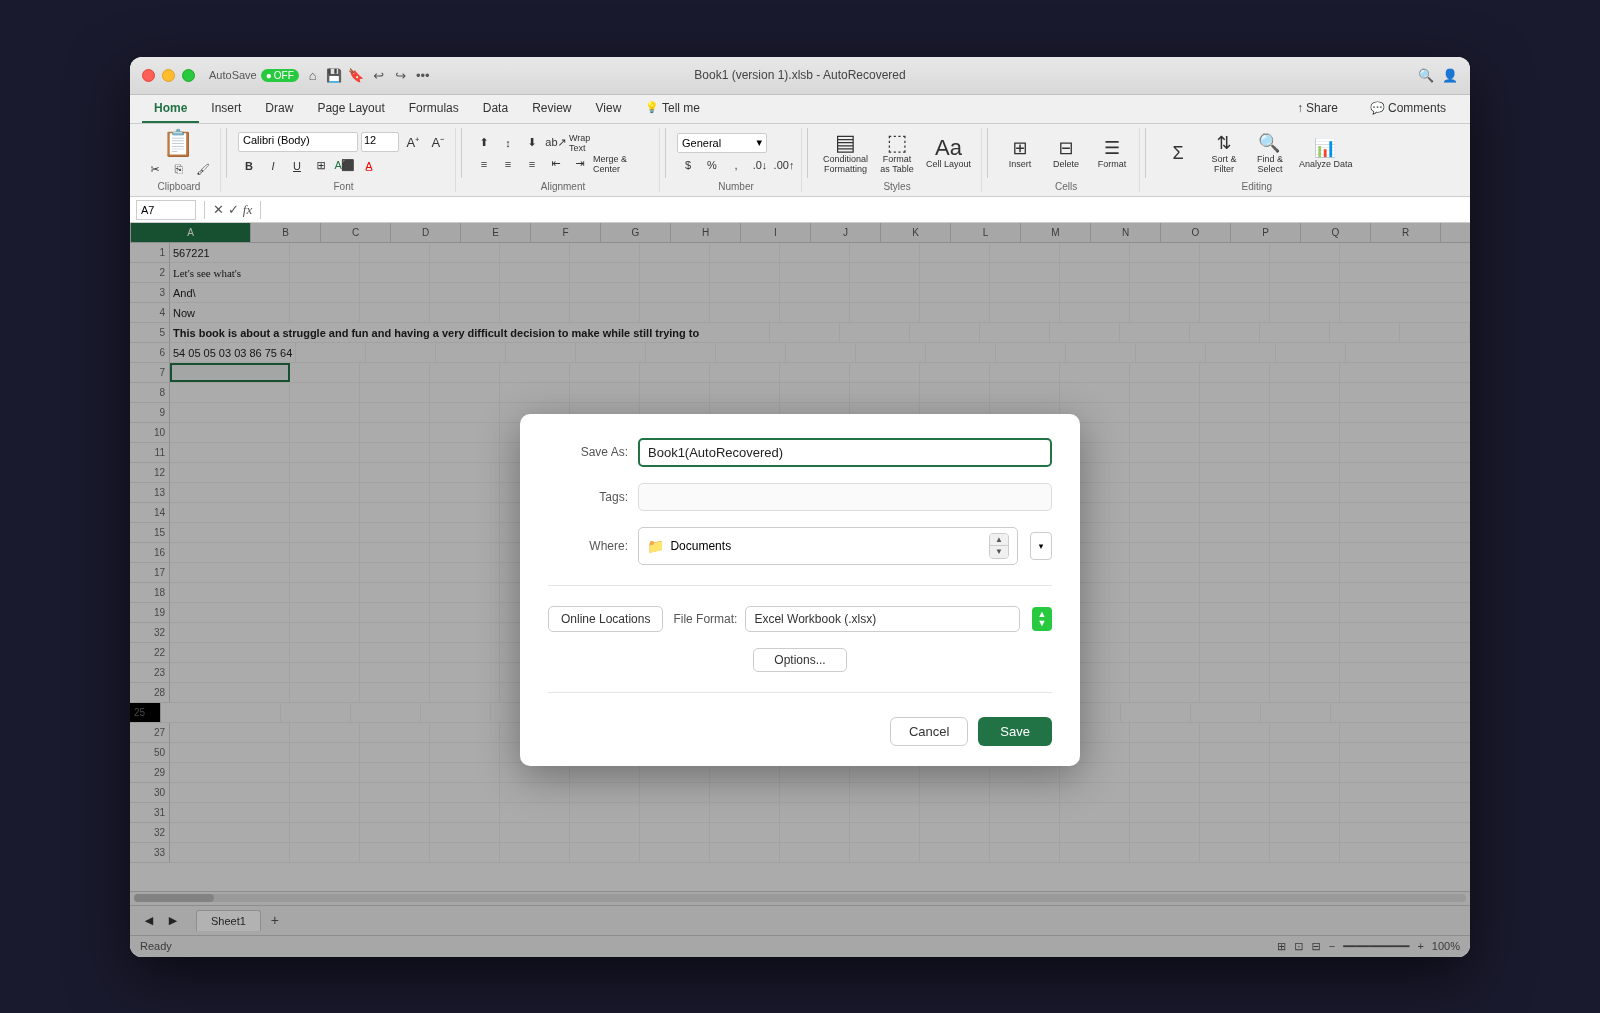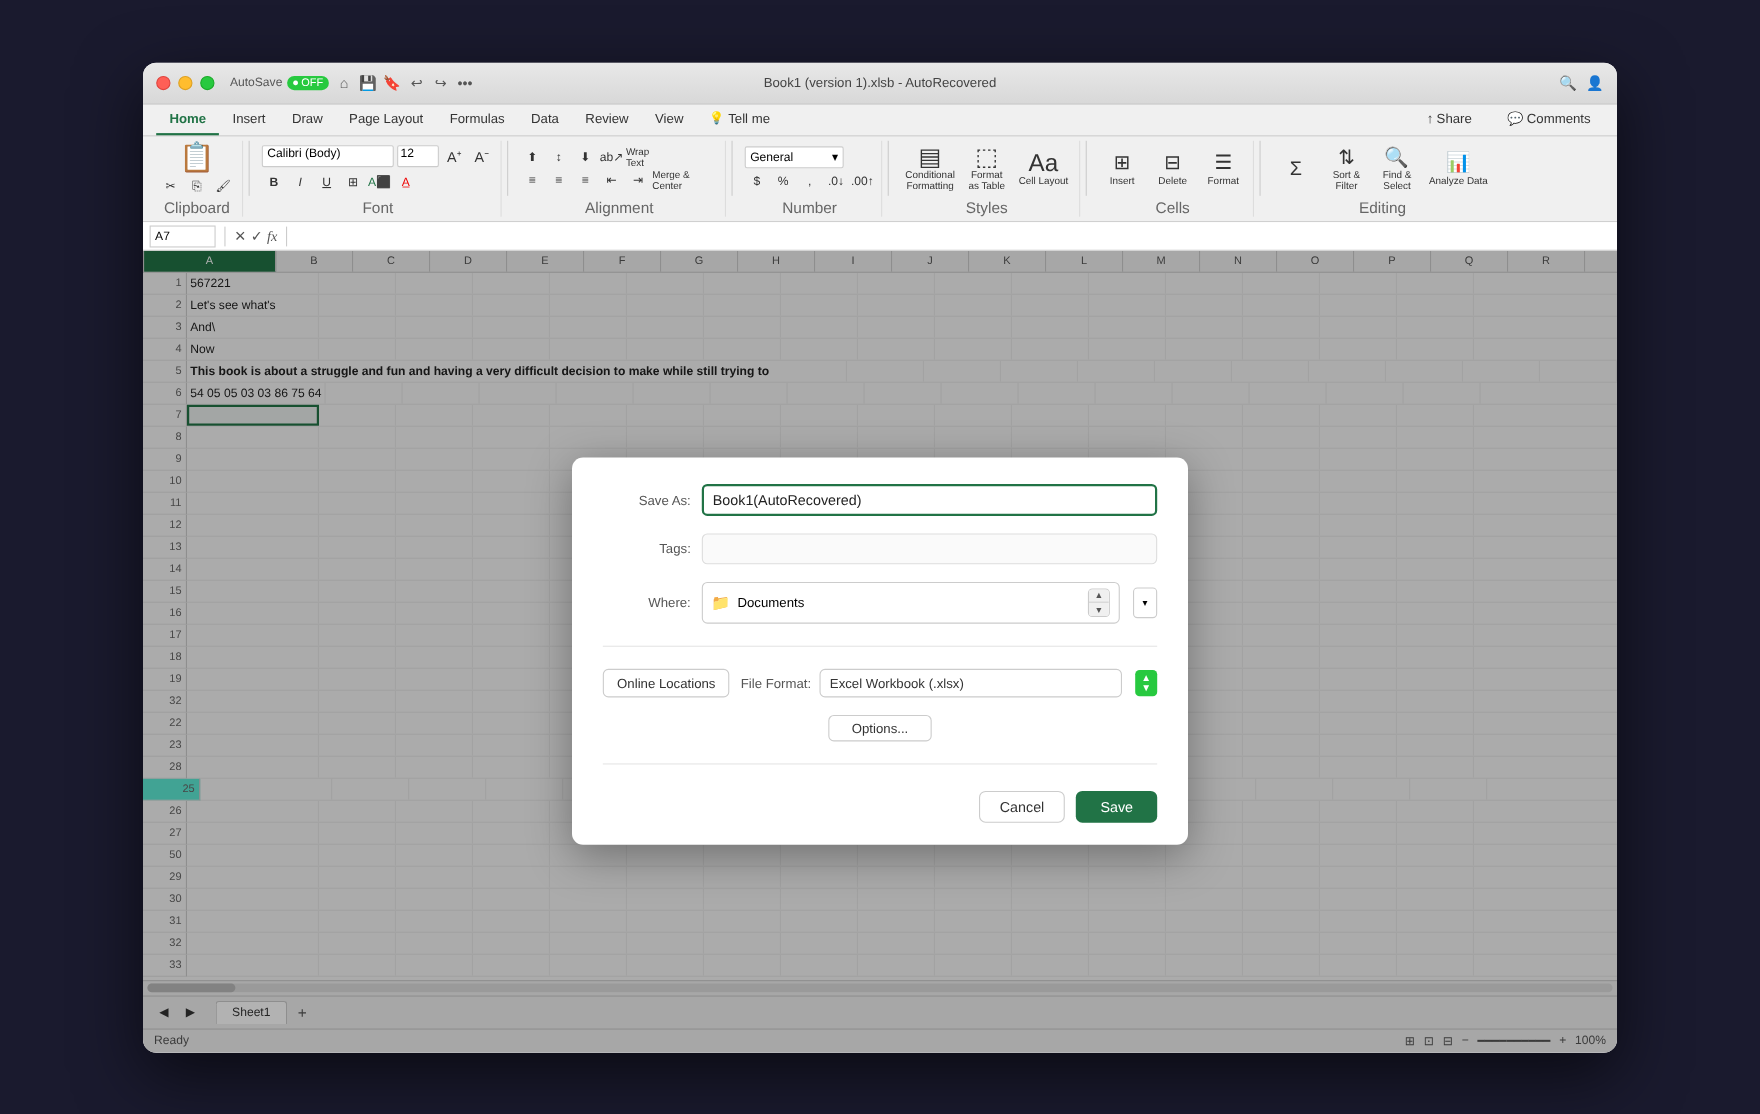--- a/index.html
+++ b/index.html
@@ -128,21 +128,21 @@
     .ribbon-group {
       display: flex;
       flex-direction: column;
       align-items: center;
       padding: 0 6px;
       border-right: 1px solid #ddd;
       min-width: 60px;
     }
     .ribbon-group:last-child { border-right: none; }
     .ribbon-group-label {
-      font-size: 14px;
+      font-size: 10px;
       color: #666;
       margin-top: auto;
       padding-top: 2px;
       text-align: center;
     }
     .ribbon-group-content {
       display: flex;
       align-items: center;
       gap: 2px;
       flex: 1;
@@ -849,21 +849,21 @@
               <div style="min-width: 70px; border-right: 1px solid rgb(232, 232, 232); padding: 0px 3px; font-size: 11px; display: flex; align-items: center;"></div>
               <div style="min-width: 70px; border-right: 1px solid rgb(232, 232, 232); padding: 0px 3px; font-size: 11px; display: flex; align-items: center;"></div>
               <div style="min-width: 70px; border-right: 1px solid rgb(232, 232, 232); padding: 0px 3px; font-size: 11px; display: flex; align-items: center;"></div>
               <div style="min-width: 70px; border-right: 1px solid rgb(232, 232, 232); padding: 0px 3px; font-size: 11px; display: flex; align-items: center;"></div>
               <div style="min-width: 70px; border-right: 1px solid rgb(232, 232, 232); padding: 0px 3px; font-size: 11px; display: flex; align-items: center;"></div>
               <div style="min-width: 70px; border-right: 1px solid rgb(232, 232, 232); padding: 0px 3px; font-size: 11px; display: flex; align-items: center;"></div>
               <div style="min-width: 70px; border-right: 1px solid rgb(232, 232, 232); padding: 0px 3px; font-size: 11px; display: flex; align-items: center;"></div>
             </div>
             <div class="grid-row">
               <div style="width: 40px; background: rgb(245, 245, 245); border-right: 1px solid rgb(204, 204, 204); border-bottom: 1px solid rgb(224, 224, 224); display: flex; align-items: center; justify-content: flex-end; padding-right: 4px; font-size: 10px; color: rgb(102, 102, 102); min-height: 20px; flex-shrink: 0;">2</div>
-              <div style="min-width: 120px; border-right: 1px solid rgb(232, 232, 232); padding: 0px 3px; font-size: 11px; display: flex; align-items: center; overflow: hidden; white-space: nowrap; color: rgb(34, 34, 34);">Let's see what's</div>
+              <div style="min-width: 120px; border-right: 1px solid rgb(232, 232, 232); padding: 0px 3px; font-size: 11px; display: flex; align-items: center; overflow: hidden; white-space: nowrap; color: rgb(34, 34, 34); font-family: Liberation Serif, serif;">Let's see what's</div>
               <div style="min-width: 70px; border-right: 1px solid rgb(232, 232, 232); padding: 0px 3px; font-size: 11px; display: flex; align-items: center;"></div>
               <div style="min-width: 70px; border-right: 1px solid rgb(232, 232, 232); padding: 0px 3px; font-size: 11px; display: flex; align-items: center;"></div>
               <div style="min-width: 70px; border-right: 1px solid rgb(232, 232, 232); padding: 0px 3px; font-size: 11px; display: flex; align-items: center;"></div>
               <div style="min-width: 70px; border-right: 1px solid rgb(232, 232, 232); padding: 0px 3px; font-size: 11px; display: flex; align-items: center;"></div>
               <div style="min-width: 70px; border-right: 1px solid rgb(232, 232, 232); padding: 0px 3px; font-size: 11px; display: flex; align-items: center;"></div>
               <div style="min-width: 70px; border-right: 1px solid rgb(232, 232, 232); padding: 0px 3px; font-size: 11px; display: flex; align-items: center;"></div>
               <div style="min-width: 70px; border-right: 1px solid rgb(232, 232, 232); padding: 0px 3px; font-size: 11px; display: flex; align-items: center;"></div>
               <div style="min-width: 70px; border-right: 1px solid rgb(232, 232, 232); padding: 0px 3px; font-size: 11px; display: flex; align-items: center;"></div>
               <div style="min-width: 70px; border-right: 1px solid rgb(232, 232, 232); padding: 0px 3px; font-size: 11px; display: flex; align-items: center;"></div>
               <div style="min-width: 70px; border-right: 1px solid rgb(232, 232, 232); padding: 0px 3px; font-size: 11px; display: flex; align-items: center;"></div>
@@ -1261,40 +1261,21 @@
               <div style="min-width: 70px; border-right: 1px solid rgb(232, 232, 232); padding: 0px 3px; font-size: 11px; display: flex; align-items: center;"></div>
               <div style="min-width: 70px; border-right: 1px solid rgb(232, 232, 232); padding: 0px 3px; font-size: 11px; display: flex; align-items: center;"></div>
               <div style="min-width: 70px; border-right: 1px solid rgb(232, 232, 232); padding: 0px 3px; font-size: 11px; display: flex; align-items: center;"></div>
               <div style="min-width: 70px; border-right: 1px solid rgb(232, 232, 232); padding: 0px 3px; font-size: 11px; display: flex; align-items: center;"></div>
               <div style="min-width: 70px; border-right: 1px solid rgb(232, 232, 232); padding: 0px 3px; font-size: 11px; display: flex; align-items: center;"></div>
               <div style="min-width: 70px; border-right: 1px solid rgb(232, 232, 232); padding: 0px 3px; font-size: 11px; display: flex; align-items: center;"></div>
               <div style="min-width: 70px; border-right: 1px solid rgb(232, 232, 232); padding: 0px 3px; font-size: 11px; display: flex; align-items: center;"></div>
               <div style="min-width: 70px; border-right: 1px solid rgb(232, 232, 232); padding: 0px 3px; font-size: 11px; display: flex; align-items: center;"></div>
             </div>
             <div class="grid-row">
-              <div style="width: 52px; background: #5eead4; border-right: 1px solid rgb(204, 204, 204); border-bottom: 1px solid rgb(224, 224, 224); display: flex; align-items: center; justify-content: flex-end; padding-right: 4px; font-size: 10px; color: rgb(102, 102, 102); min-height: 20px; flex-shrink: 0;">25</div>
-              <div style="min-width: 120px; border-right: 1px solid rgb(232, 232, 232); padding: 0px 3px; font-size: 11px; display: flex; align-items: center; overflow: hidden; white-space: nowrap; color: rgb(34, 34, 34);"></div>
-              <div style="min-width: 70px; border-right: 1px solid rgb(232, 232, 232); padding: 0px 3px; font-size: 11px; display: flex; align-items: center;"></div>
-              <div style="min-width: 70px; border-right: 1px solid rgb(232, 232, 232); padding: 0px 3px; font-size: 11px; display: flex; align-items: center;"></div>
-              <div style="min-width: 70px; border-right: 1px solid rgb(232, 232, 232); padding: 0px 3px; font-size: 11px; display: flex; align-items: center;"></div>
-              <div style="min-width: 70px; border-right: 1px solid rgb(232, 232, 232); padding: 0px 3px; font-size: 11px; display: flex; align-items: center;"></div>
-              <div style="min-width: 70px; border-right: 1px solid rgb(232, 232, 232); padding: 0px 3px; font-size: 11px; display: flex; align-items: center;"></div>
-              <div style="min-width: 70px; border-right: 1px solid rgb(232, 232, 232); padding: 0px 3px; font-size: 11px; display: flex; align-items: center;"></div>
-              <div style="min-width: 70px; border-right: 1px solid rgb(232, 232, 232); padding: 0px 3px; font-size: 11px; display: flex; align-items: center;"></div>
-              <div style="min-width: 70px; border-right: 1px solid rgb(232, 232, 232); padding: 0px 3px; font-size: 11px; display: flex; align-items: center;"></div>
-              <div style="min-width: 70px; border-right: 1px solid rgb(232, 232, 232); padding: 0px 3px; font-size: 11px; display: flex; align-items: center;"></div>
-              <div style="min-width: 70px; border-right: 1px solid rgb(232, 232, 232); padding: 0px 3px; font-size: 11px; display: flex; align-items: center;"></div>
-              <div style="min-width: 70px; border-right: 1px solid rgb(232, 232, 232); padding: 0px 3px; font-size: 11px; display: flex; align-items: center;"></div>
-              <div style="min-width: 70px; border-right: 1px solid rgb(232, 232, 232); padding: 0px 3px; font-size: 11px; display: flex; align-items: center;"></div>
-              <div style="min-width: 70px; border-right: 1px solid rgb(232, 232, 232); padding: 0px 3px; font-size: 11px; display: flex; align-items: center;"></div>
-              <div style="min-width: 70px; border-right: 1px solid rgb(232, 232, 232); padding: 0px 3px; font-size: 11px; display: flex; align-items: center;"></div>
-              <div style="min-width: 70px; border-right: 1px solid rgb(232, 232, 232); padding: 0px 3px; font-size: 11px; display: flex; align-items: center;"></div>
-            </div>
-            <div class="grid-row">
-              <div style="width: 40px; background: rgb(245, 245, 245); border-right: 1px solid rgb(204, 204, 204); border-bottom: 1px solid rgb(224, 224, 224); display: flex; align-items: center; justify-content: flex-end; padding-right: 4px; font-size: 10px; color: rgb(102, 102, 102); min-height: 20px; flex-shrink: 0;">26</div>
+              <div style="width: 31px; background: #000000; border-right: 1px solid rgb(204, 204, 204); border-bottom: 1px solid rgb(224, 224, 224); display: flex; align-items: center; justify-content: flex-end; padding-right: 15px; font-size: 10px; color: rgb(102, 102, 102); min-height: 20px; flex-shrink: 0;">25</div>
               <div style="min-width: 120px; border-right: 1px solid rgb(232, 232, 232); padding: 0px 3px; font-size: 11px; display: flex; align-items: center; overflow: hidden; white-space: nowrap; color: rgb(34, 34, 34);"></div>
               <div style="min-width: 70px; border-right: 1px solid rgb(232, 232, 232); padding: 0px 3px; font-size: 11px; display: flex; align-items: center;"></div>
               <div style="min-width: 70px; border-right: 1px solid rgb(232, 232, 232); padding: 0px 3px; font-size: 11px; display: flex; align-items: center;"></div>
               <div style="min-width: 70px; border-right: 1px solid rgb(232, 232, 232); padding: 0px 3px; font-size: 11px; display: flex; align-items: center;"></div>
               <div style="min-width: 70px; border-right: 1px solid rgb(232, 232, 232); padding: 0px 3px; font-size: 11px; display: flex; align-items: center;"></div>
               <div style="min-width: 70px; border-right: 1px solid rgb(232, 232, 232); padding: 0px 3px; font-size: 11px; display: flex; align-items: center;"></div>
               <div style="min-width: 70px; border-right: 1px solid rgb(232, 232, 232); padding: 0px 3px; font-size: 11px; display: flex; align-items: center;"></div>
               <div style="min-width: 70px; border-right: 1px solid rgb(232, 232, 232); padding: 0px 3px; font-size: 11px; display: flex; align-items: center;"></div>
               <div style="min-width: 70px; border-right: 1px solid rgb(232, 232, 232); padding: 0px 3px; font-size: 11px; display: flex; align-items: center;"></div>
               <div style="min-width: 70px; border-right: 1px solid rgb(232, 232, 232); padding: 0px 3px; font-size: 11px; display: flex; align-items: center;"></div>

